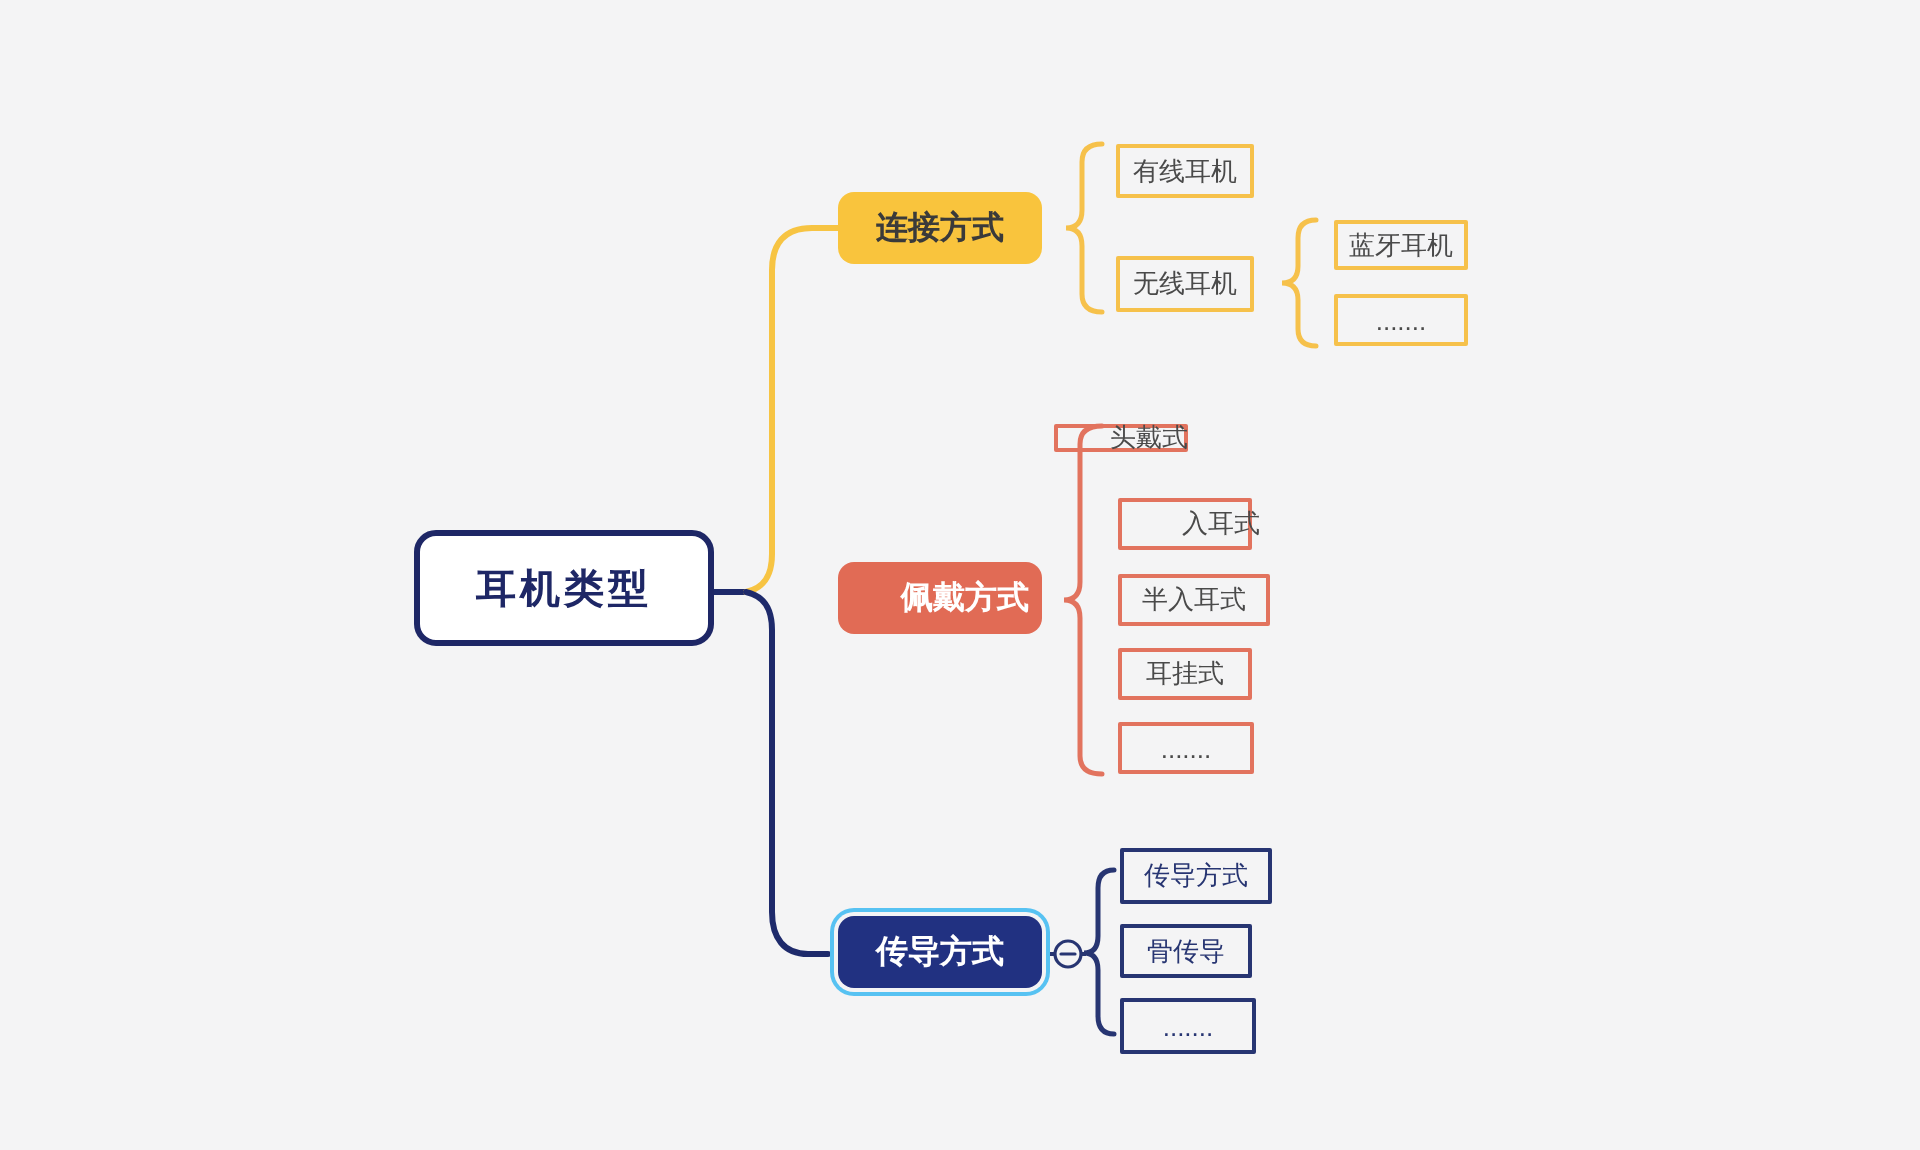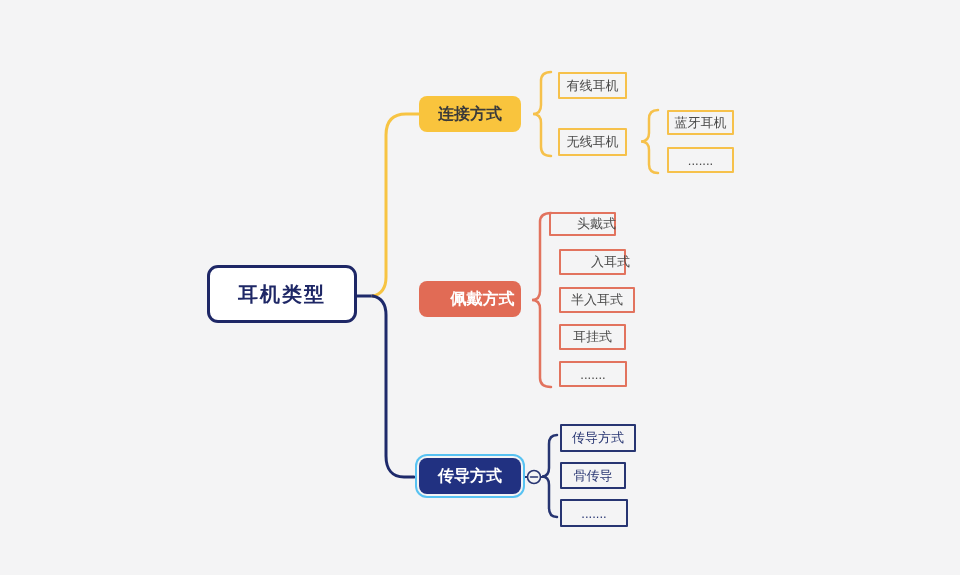--- a/index.html
+++ b/index.html
@@ -53,21 +53,21 @@
   .child-yellow{border:2px solid #F6C14B;color:#4A4A4A;}
   .child-coral{border:2px solid #E2735E;color:#4A4A4A;}
   .child-navy{border:2px solid #273572;color:#273572;}
 
   
   .n-wired{left:558px;top:72px;width:69px;}
   .n-wireless{left:558px;top:128px;width:69px;height:28px;}
   .n-bluetooth{left:667px;top:110px;width:67px;height:25px;}
   .n-ellipsis-wireless{left:667px;top:147px;width:67px;height:26px;}
   
-  .n-headband{left:549px;top:212px;width:67px;height:24px;padding-left:28px;}
+  .n-headband{left:527px;top:212px;width:67px;height:14px;padding-left:28px;}
   .n-inear{left:559px;top:249px;width:67px;height:26px;padding-left:36px;}
   .n-semiinear{left:559px;top:287px;width:76px;height:26px;}
   .n-earhook{left:559px;top:324px;width:67px;height:26px;}
   .n-ellipsis-wearing{left:559px;top:361px;width:68px;height:26px;}
   
   .n-air{left:560px;top:424px;width:76px;height:28px;}
   .n-bone{left:560px;top:462px;width:66px;height:27px;}
   .n-ellipsis-conduction{left:560px;top:499px;width:68px;height:28px;}
 </style>
 </head>

